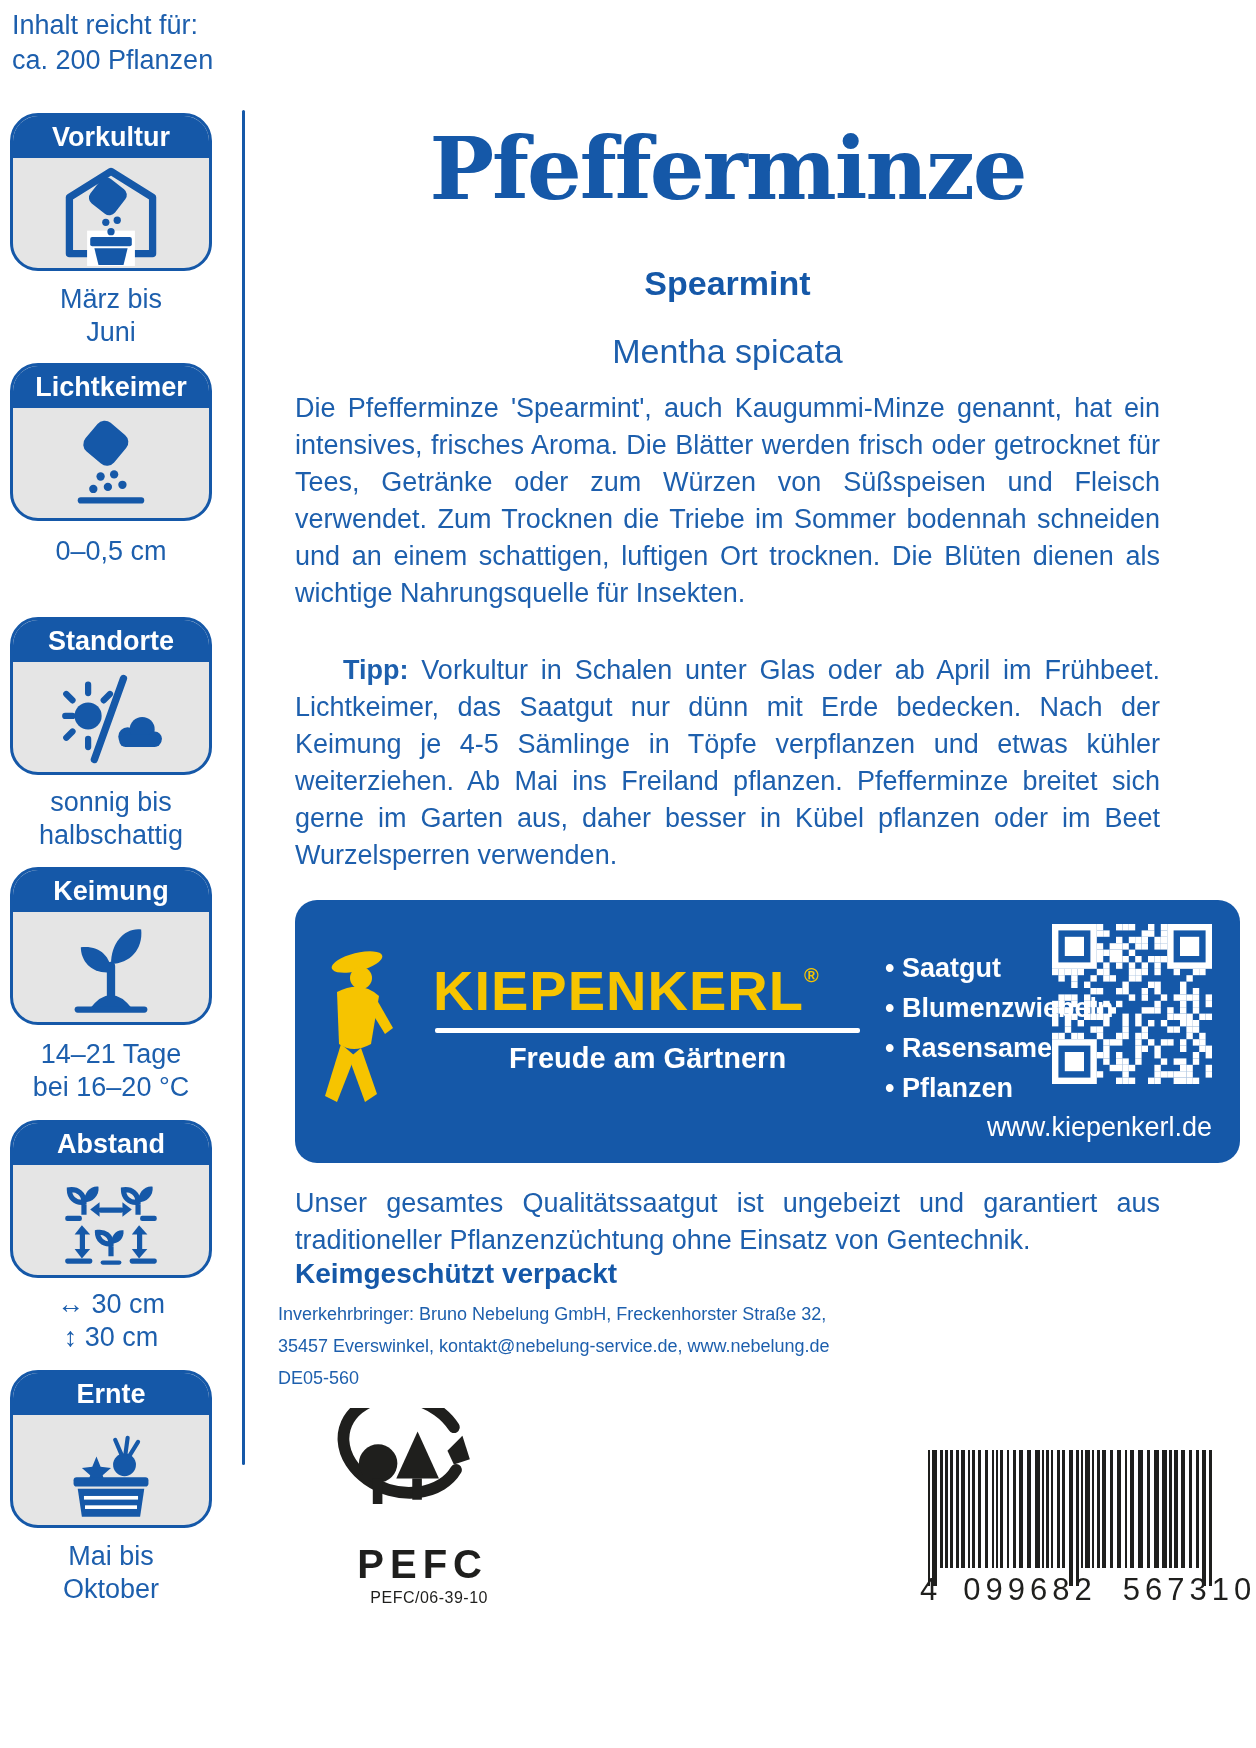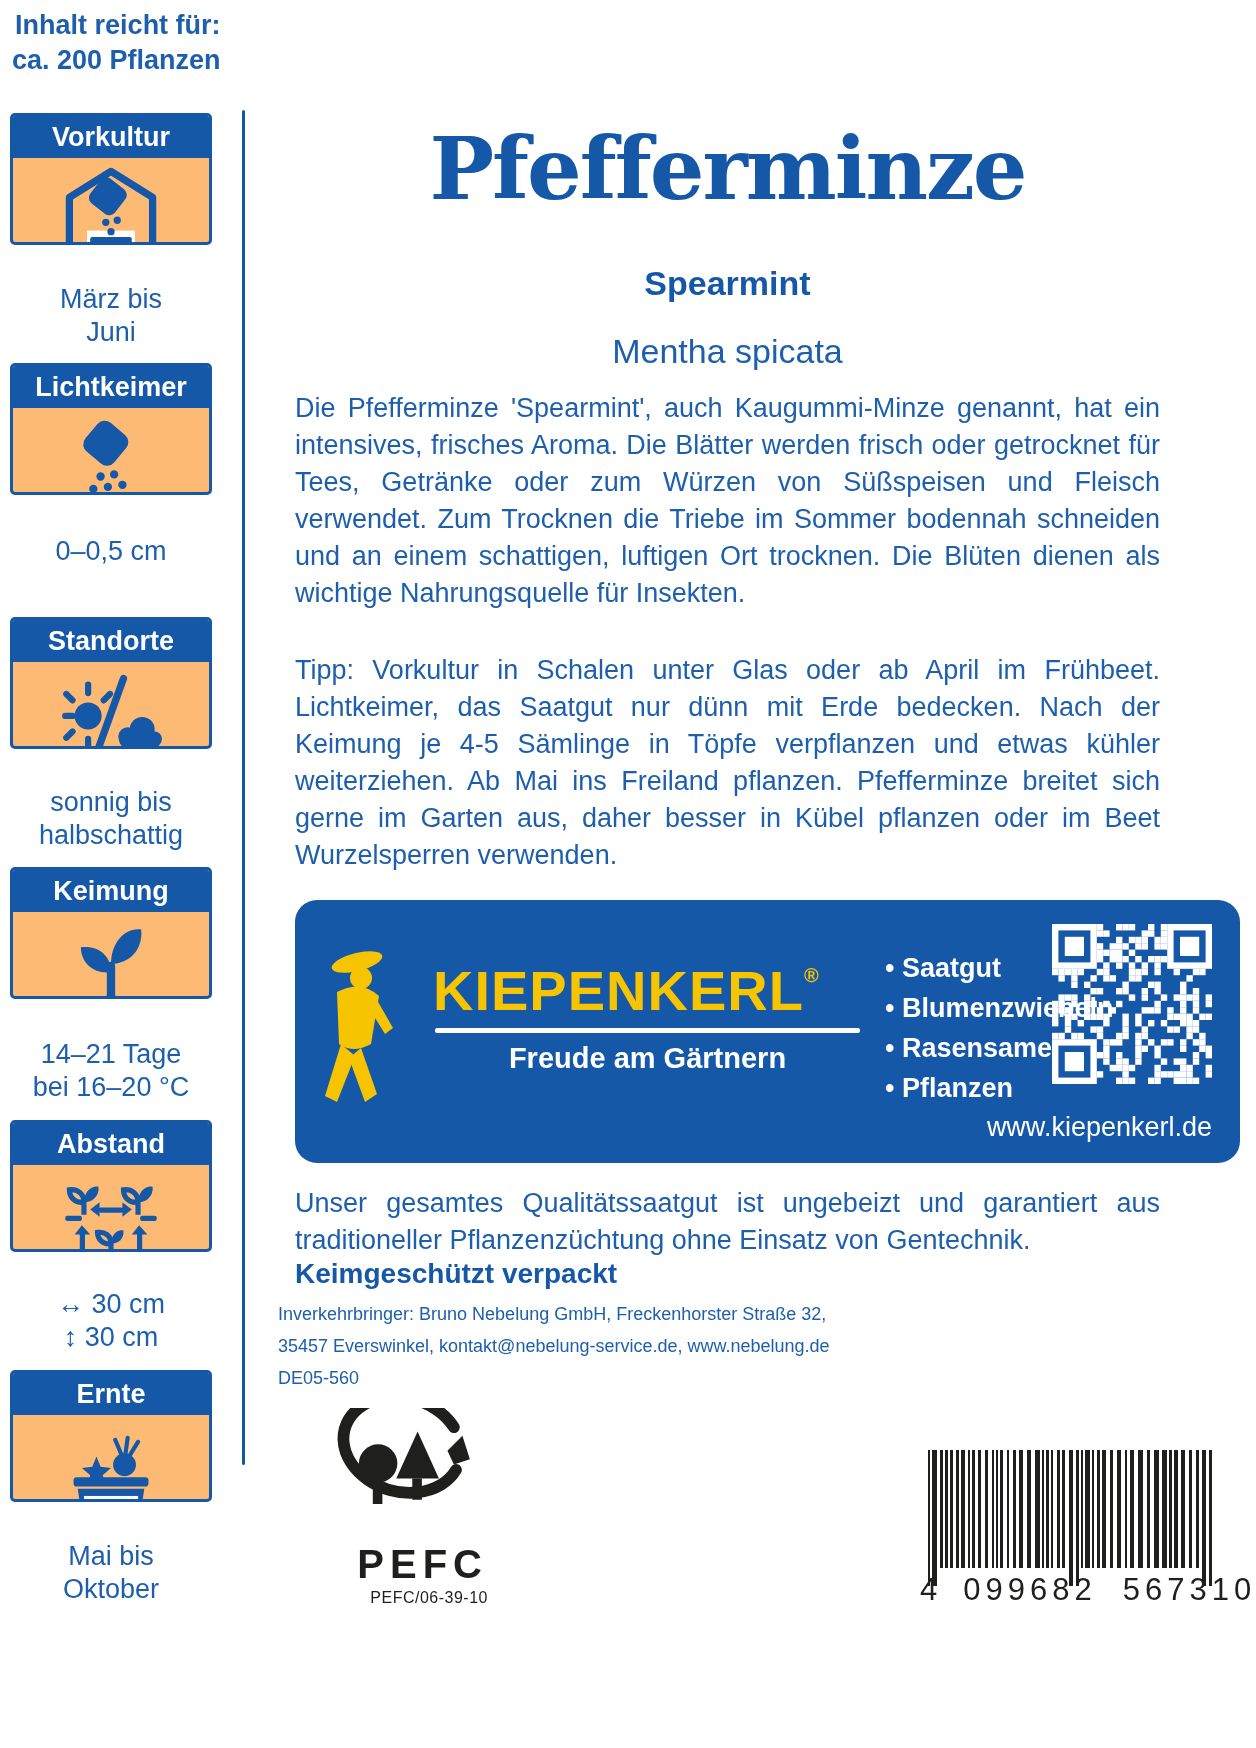--- a/index.html
+++ b/index.html
@@ -5,44 +5,44 @@
   :root{
     --blue:#1558A8;
     --text-blue:#1D5FAD;
     --yellow:#F6C400;
     --ink:#1F1F1D;
   }
   html,body{margin:0;padding:0;background:#fff;}
   .page{position:relative;width:1256px;height:1748px;background:#fff;overflow:hidden;
         font-family:"Liberation Sans",sans-serif;color:var(--text-blue);}
   
-  .note{position:absolute;left:12px;top:8px;font-size:27px;font-weight:700;line-height:35px;color:var(--text-blue);text-align:right;}
+  .note{position:absolute;left:12px;top:8px;font-size:27px;font-weight:400;line-height:35px;color:var(--text-blue);}
   
   .divider{position:absolute;left:242px;top:110px;width:3px;height:1355px;background:var(--blue);border-radius:2px;}
   
-  .card{position:absolute;left:10px;width:202px;height:132px;border:3px solid var(--blue);
-        border-radius:5px;overflow:hidden;background:#fdba74;box-sizing:border-box;}
+  .card{position:absolute;left:10px;width:202px;height:158px;border:3px solid var(--blue);
+        border-radius:28px;overflow:hidden;background:#e5e5e5;box-sizing:border-box;}
   .card-h{background:var(--blue);color:#fff;font-weight:700;font-size:27px;text-align:center;
           line-height:42px;height:42px;}
   .card-b{height:112px;display:flex;align-items:center;justify-content:center;}
   .val{position:absolute;left:0px;width:222px;text-align:center;font-size:27px;line-height:33px;
        color:var(--text-blue);font-weight:400;}
   
   .main-title{position:absolute;left:295px;width:865px;top:118px;text-align:center;
         font-family:"DejaVu Serif","Liberation Serif",serif;font-weight:700;font-size:86px;
         color:var(--blue);letter-spacing:-2px;}
   .subtitle{position:absolute;left:295px;width:865px;top:264px;text-align:center;
         font-size:34px;font-weight:700;color:var(--blue);}
   .botanical{position:absolute;left:295px;width:865px;top:332px;text-align:center;
         font-size:34px;font-weight:400;color:var(--text-blue);}
   .para{position:absolute;left:295px;width:865px;text-align:justify;font-size:27px;
         line-height:37px;color:var(--text-blue);}
   .p1{top:390px;}
   .p2{top:652px;}
-  .b{font-weight:400;}
+  .b{font-weight:700;margin-left:48px;}
   
   .banner{position:absolute;left:295px;top:900px;width:945px;height:263px;background:var(--blue);
           border-radius:22px;}
   .figure{position:absolute;left:22px;top:48px;}
   .logo-line{position:absolute;left:138px;top:58px;color:var(--yellow);font-weight:700;
              font-size:56px;letter-spacing:1px;}
   .logo-line sup{font-size:20px;vertical-align:28px;}
   .logo-rule{position:absolute;left:140px;top:128px;width:425px;height:5px;background:#fff;border-radius:2px;}
   .tagline{position:absolute;left:140px;top:142px;width:425px;text-align:center;color:#fff;
            font-weight:700;font-size:29px;}

